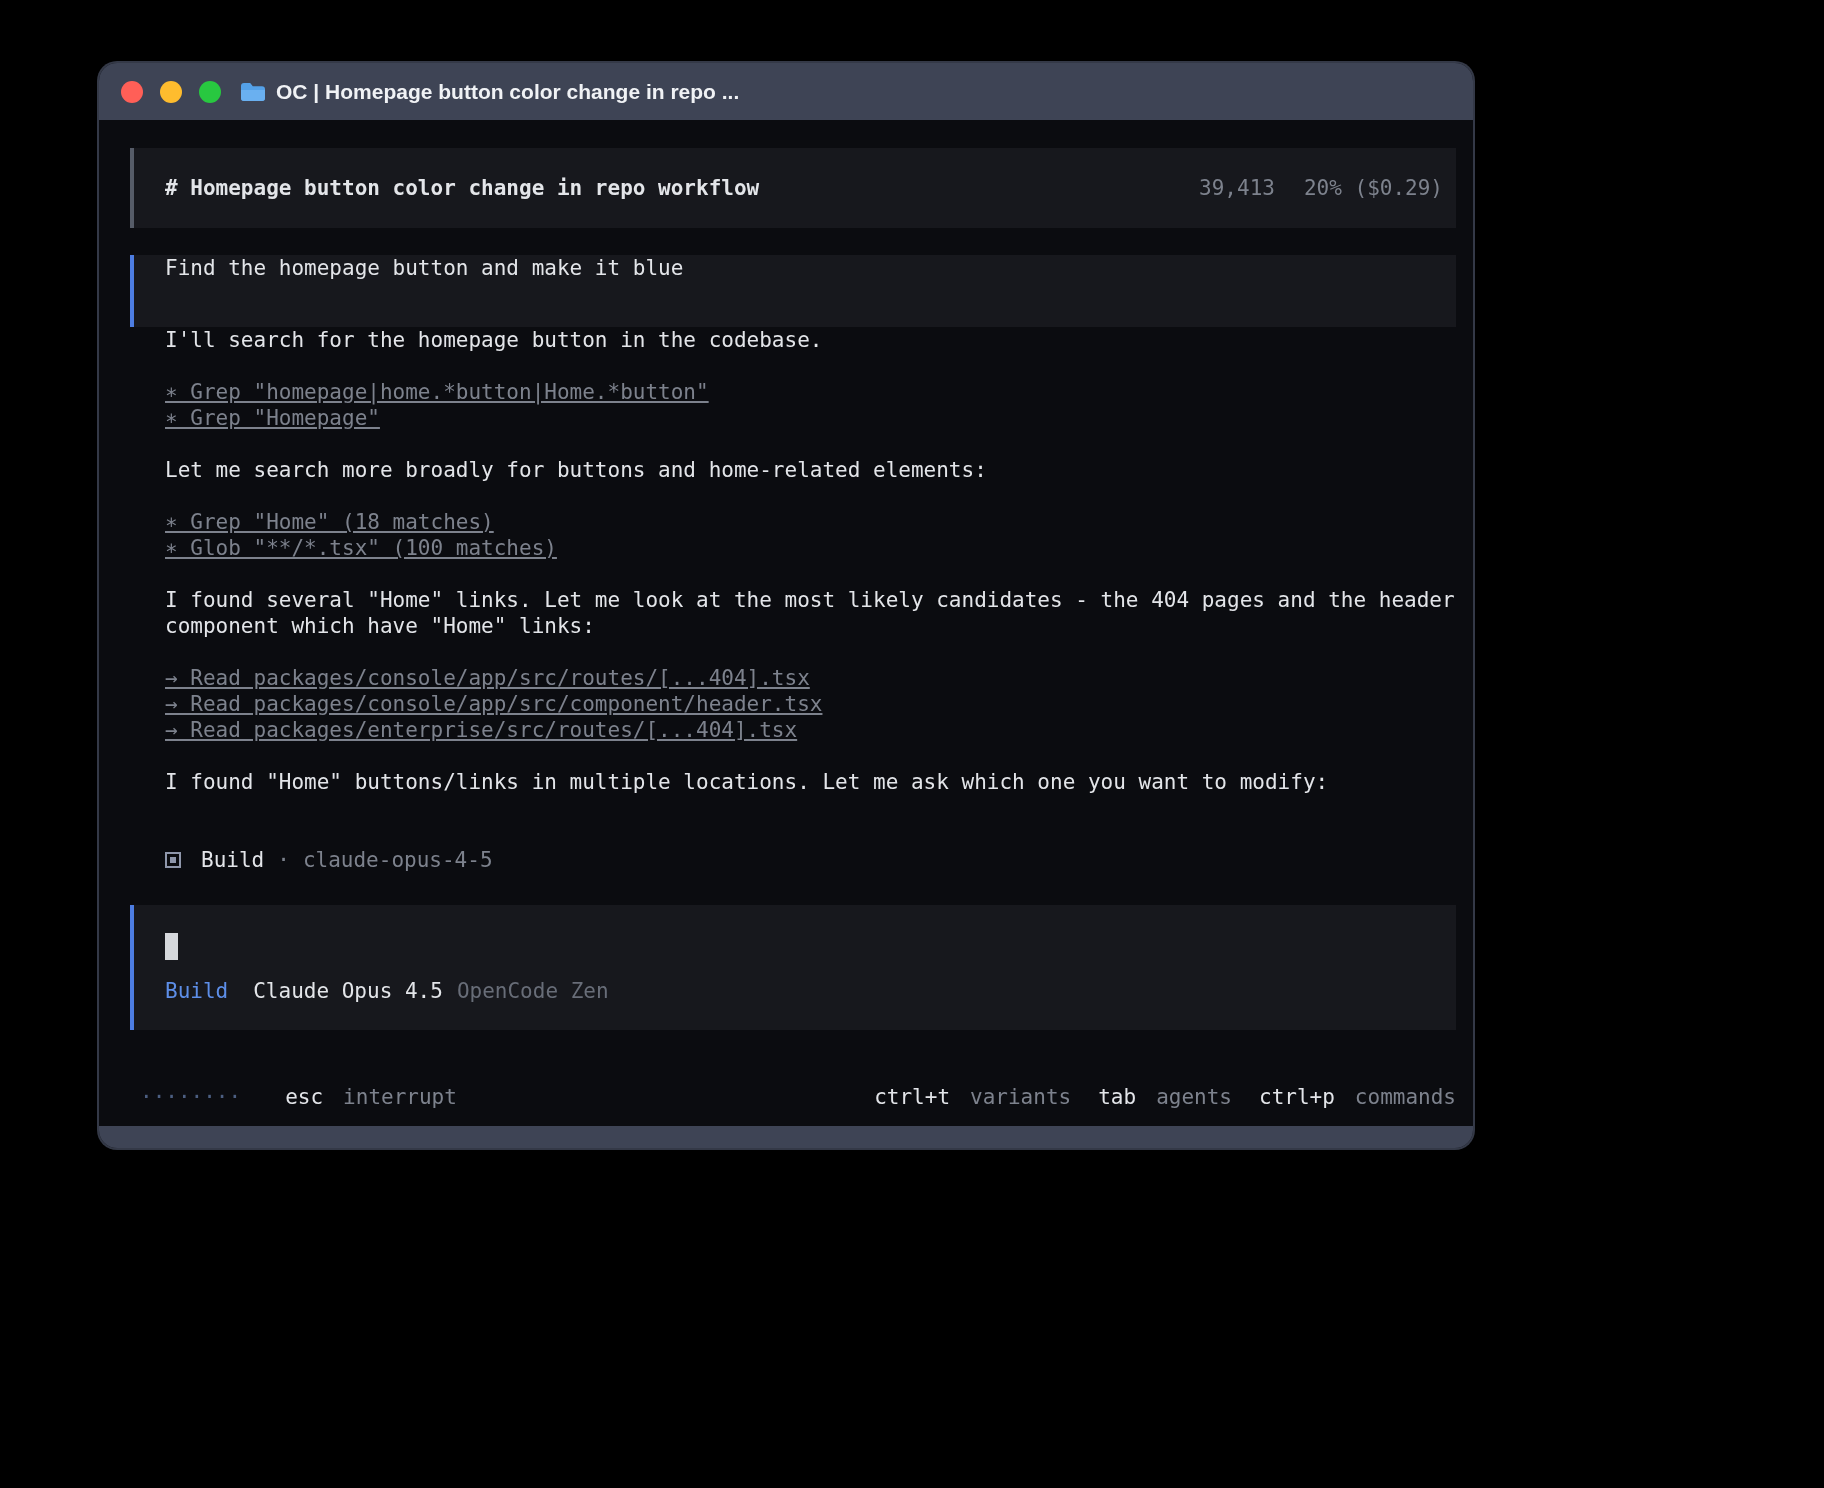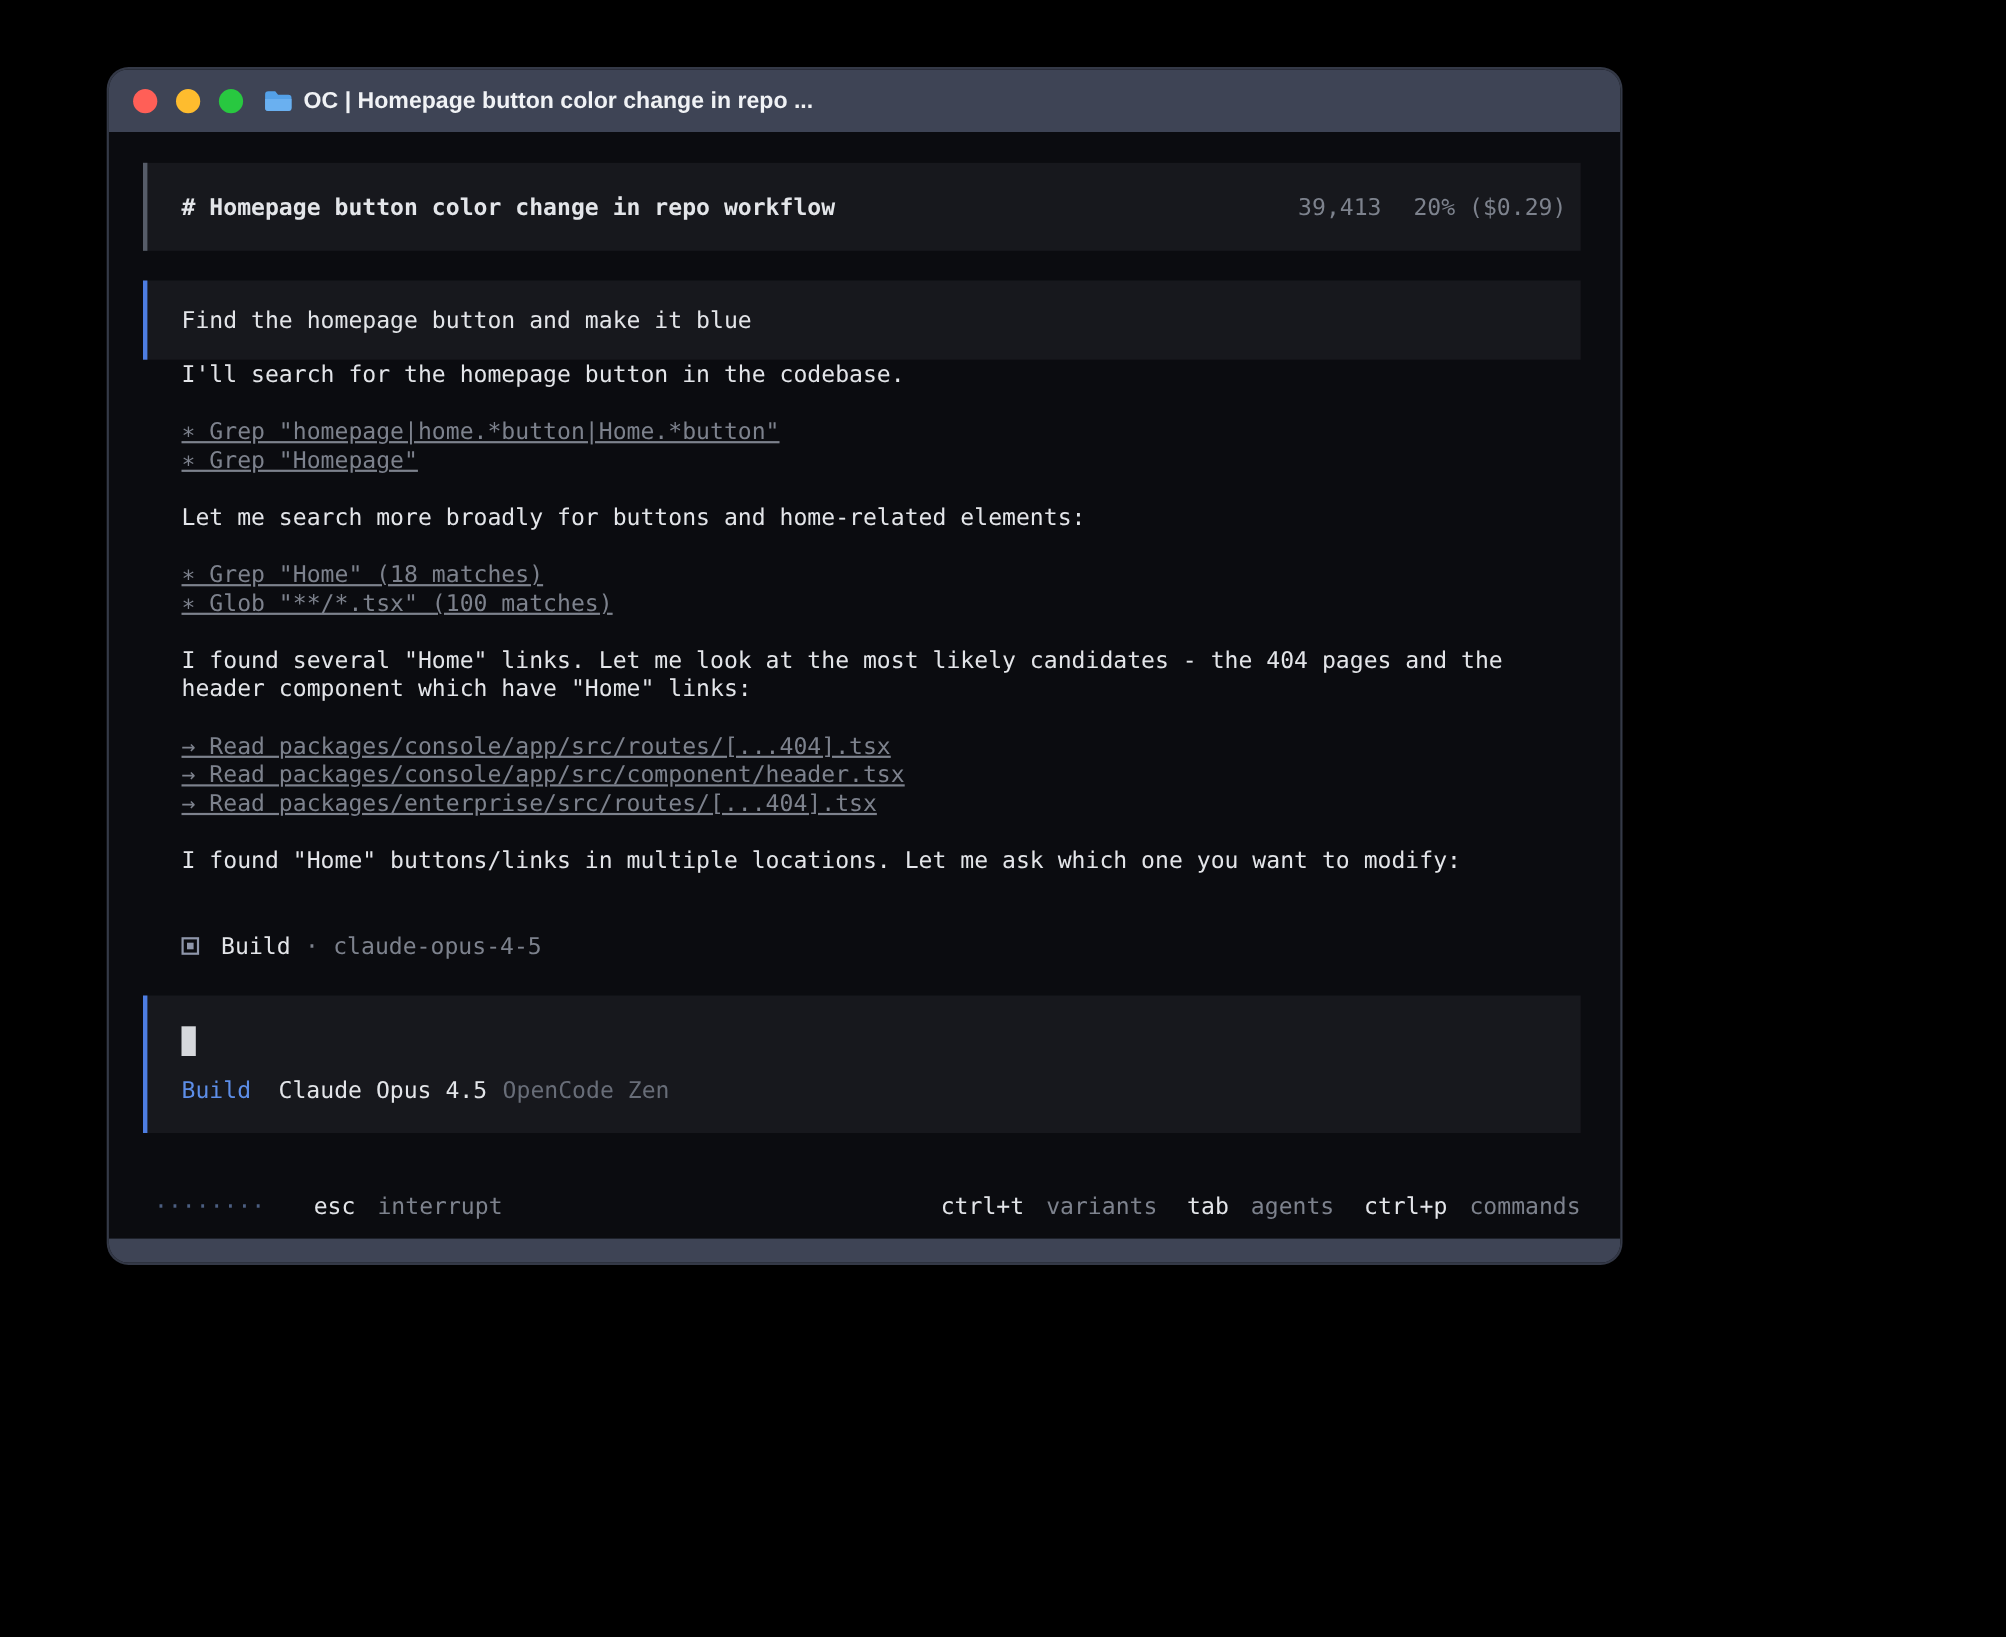--- a/index.html
+++ b/index.html
@@ -26,34 +26,34 @@
   .tl.green  { background:var(--traffic-green,#28c840); }
   .folder { margin-left:19px; display:flex; align-items:center; }
   .window-title {
     margin-left:10px; font-family:"Liberation Sans",sans-serif;
     font-weight:bold; font-size:21px; color:#f0f2f5; white-space:nowrap;
     overflow:hidden; text-overflow:ellipsis;
   }
   
   .content {
     flex:1; display:flex; flex-direction:column; overflow:hidden;
-    padding:28px 36px 14px 31px;
+    padding:28px 17px 14px 31px;
     font-size:21px; line-height:26px; color:var(--fg,#e3e5e9);
   }
   .block { border-left:4px solid #565c68; background:var(--block-bg,#17181d); }
   .header-block {
     height:80px; padding:0 13px 0 31px;
     display:flex; align-items:center; justify-content:space-between;
   }
   .header-title { font-weight:bold; white-space:nowrap; }
   .header-stats { color:var(--dim,#7d828d); display:flex; gap:29px; white-space:nowrap; }
   .user-block {
     margin-top:27px; height:72px; padding:0 31px;
     border-left-color:var(--accent-blue-border,#4d7de2);
-    display:flex; align-items:center;
+    display:flex; align-items:flex-start;
   }
   .transcript { padding-left:35px; }
   .tline { min-height:26px; white-space:pre-wrap; word-break:break-word; }
   .tline.dim { color:var(--dim,#7d828d);text-decoration:underline; }
   .agent-row { padding-left:35px; height:26px; display:flex; align-items:center; }
   .agent-icon {
     width:16px; height:16px; border:2px solid #8f97ab; flex:none;
     display:flex; align-items:center; justify-content:center;
   }
   .agent-icon i { display:block; width:6px; height:6px; background:#8f97ab; }

